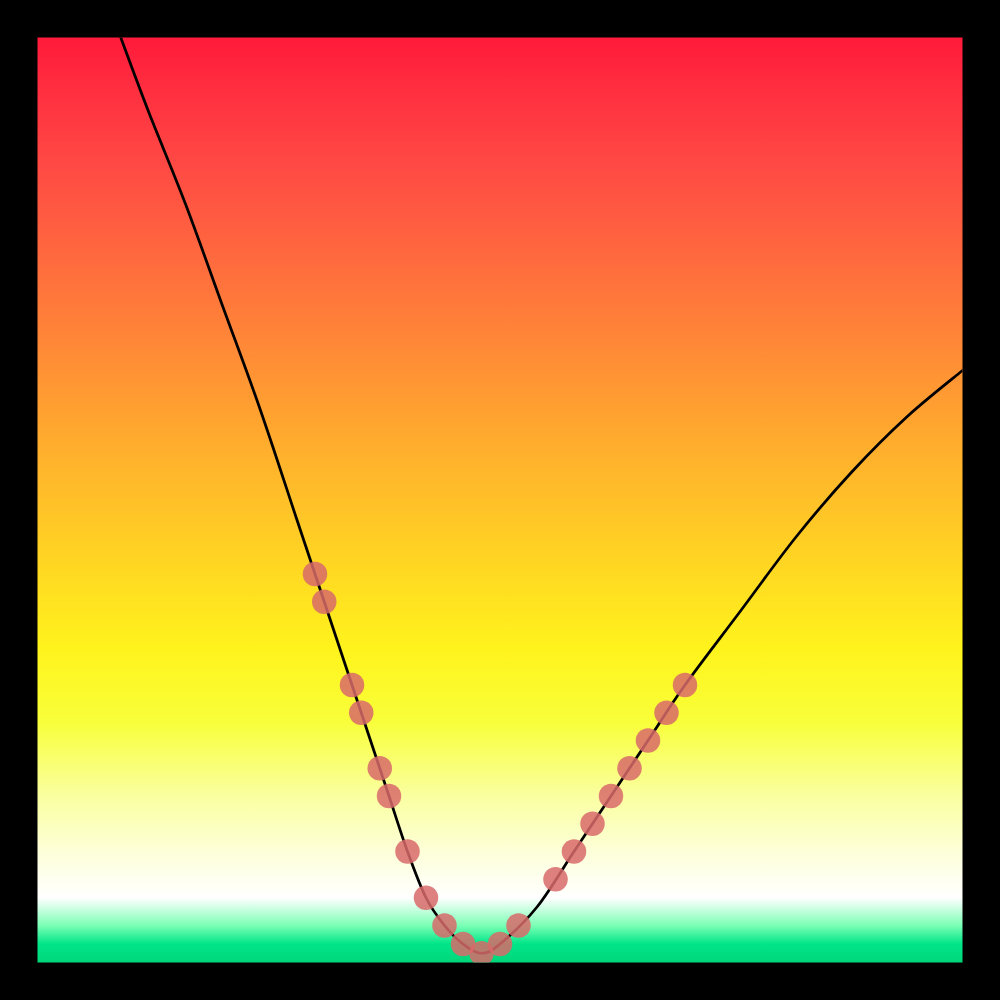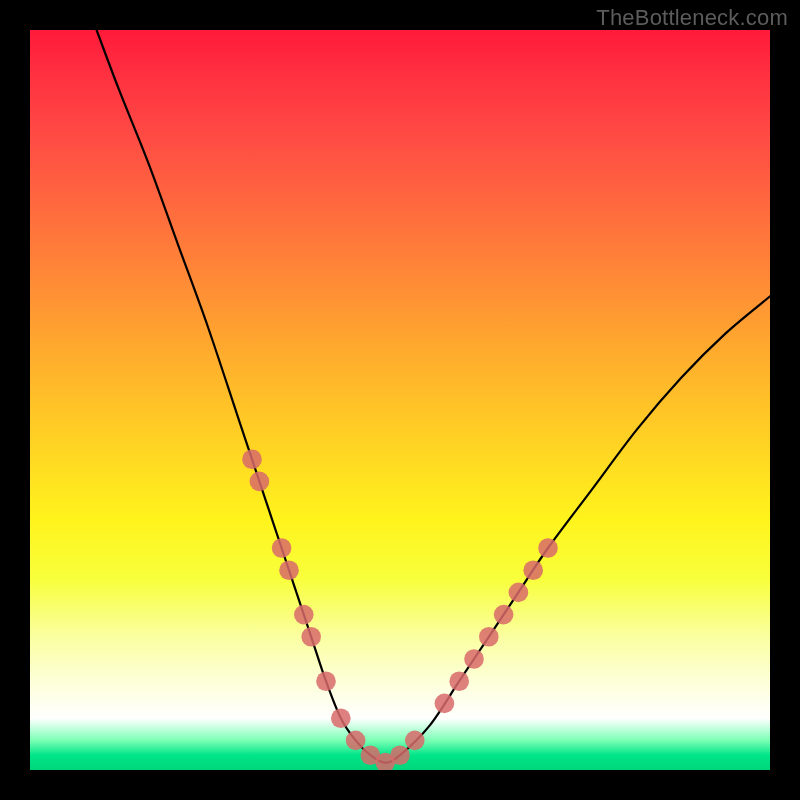--- a/index.html
+++ b/index.html
@@ -59,21 +59,20 @@
     top: 0;
     width: 740px;
     height: 740px;
     z-index: 2;
   }
 </style>
 </head>
 <body>
 
 <div class="frame">
-  <div class="watermark">TheBottleneck.com</div>
   <div class="plot">
     <svg class="curve" viewBox="0 0 740 740" preserveAspectRatio="none">
       <path id="curve-path" fill="none" stroke="#000" stroke-width="2.2" stroke-linecap="round" d="M 66.6 0 C 70.3 9.866666666666655 80.16666666666666 36.99999999999993 88.8 59.19999999999993 C 97.43333333333334 81.39999999999993 108.53333333333333 107.30000000000003 118.4 133.20000000000005 C 128.26666666666668 159.10000000000005 138.13333333333333 187.4666666666667 148 214.60000000000002 C 157.86666666666667 241.73333333333335 167.73333333333332 267.6333333333333 177.6 296 C 187.46666666666667 324.3666666666667 199.8 362.6 207.20000000000002 384.8 C 214.60000000000002 407 217.06666666666666 414.4 222 429.2 C 226.93333333333334 444 231.86666666666667 458.8 236.8 473.6 C 241.73333333333335 488.40000000000003 246.66666666666669 503.2 251.60000000000002 518 C 256.53333333333336 532.8 261.46666666666664 547.6 266.4 562.4 C 271.3333333333333 577.1999999999999 276.26666666666665 592 281.2 606.8 C 286.1333333333333 621.5999999999999 291.06666666666666 637.6333333333333 296 651.2 C 300.93333333333334 664.7666666666668 305.8666666666667 678.3333333333334 310.8 688.2 C 315.73333333333335 698.0666666666667 320.6666666666667 704.2333333333333 325.6 710.4 C 330.53333333333336 716.5666666666666 335.4666666666667 721.5 340.40000000000003 725.2 C 345.33333333333337 728.9000000000001 350.26666666666665 732.6 355.2 732.6 C 360.1333333333333 732.6 362.6 731.3666666666667 370 725.2 C 377.4 719.0333333333334 389.73333333333335 707.9333333333334 399.6 695.6 C 409.4666666666667 683.2666666666667 419.3333333333333 666 429.2 651.2 C 439.06666666666666 636.4000000000001 448.93333333333334 621.5999999999999 458.8 606.8 C 468.6666666666667 592 478.53333333333336 577.1999999999999 488.40000000000003 562.4 C 498.2666666666667 547.6 505.6666666666667 535.2666666666667 518 518 C 530.3333333333334 500.73333333333335 547.6 478.53333333333336 562.4 458.8 C 577.1999999999999 439.06666666666666 592 418.09999999999997 606.8 399.59999999999997 C 621.5999999999999 381.09999999999997 636.4000000000001 363.83333333333326 651.2 347.79999999999995 C 666 331.76666666666665 680.8 316.9666666666667 695.5999999999999 303.40000000000003 C 710.3999999999999 289.83333333333337 732.6 272.56666666666666 740 266.4"></path>
       <g id="markers">
           <circle cx="222" cy="429.2" r="9.81" fill="#d86a6a" fill-opacity="0.85"></circle>
           <circle cx="229.4" cy="451.4" r="9.81" fill="#d86a6a" fill-opacity="0.85"></circle>
           <circle cx="251.60000000000002" cy="518" r="9.81" fill="#d86a6a" fill-opacity="0.85"></circle>
           <circle cx="259" cy="540.2" r="9.81" fill="#d86a6a" fill-opacity="0.85"></circle>
           <circle cx="273.8" cy="584.6" r="9.81" fill="#d86a6a" fill-opacity="0.85"></circle>
           <circle cx="281.2" cy="606.8" r="9.81" fill="#d86a6a" fill-opacity="0.85"></circle>

